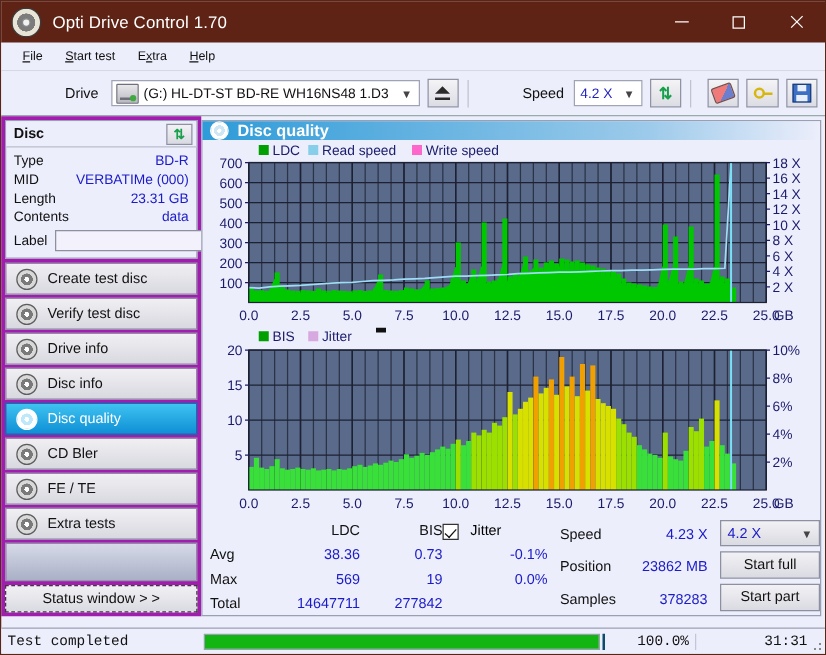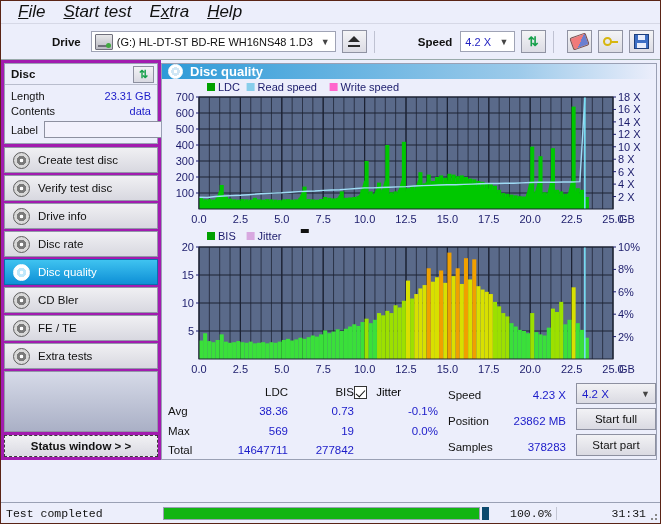--- a/index.html
+++ b/index.html
@@ -27,27 +27,27 @@
   .gl-min{width:11px;height:1px;background:#fff;}
   .gl-max{width:10px;height:10px;border:1px solid #fff;box-sizing:border-box;}
   .gl-x{position:relative;width:12px;height:12px;}
   .gl-x::before,.gl-x::after{content:"";position:absolute;left:0;top:5px;width:13px;height:1px;background:#fff;}
   .gl-x::before{transform:rotate(45deg);}
   .gl-x::after{transform:rotate(-45deg);}
 
   
   .menubar{height:22px;background:#eceefb;display:flex;align-items:center;
            padding-left:8px;border-bottom:1px solid #d6d8e6;}
-  .menuitem{padding:2px 9px;font-size:17px;color:#101010;font-style:italic;}
+  .menuitem{padding:2px 9px;font-size:10px;color:#101010;}
   .menuitem u{text-decoration:underline;}
 
   
   .drivebar{height:36px;background:#eceefb;display:flex;align-items:center;
             padding:0 6px;border-bottom:1px solid #9aa;box-sizing:border-box;}
-  .lbl-bold{font-weight:bold;font-size:11.5px;color:#111;padding-left:36px;}
+  .lbl-bold{font-weight:normal;font-size:11.5px;color:#111;padding-left:36px;}
   .combo{height:21px;background:#fff;border:1px solid #9fa3b5;display:flex;
          align-items:center;box-sizing:border-box;font-size:11px;color:#111;}
   .combo .caret{margin-left:auto;margin-right:5px;color:#444;font-size:9px;}
   .drive-combo{width:254px;margin-left:10px;padding-left:3px;}
   .drvico{width:16px;height:14px;flex:0 0 auto;margin-right:4px;position:relative;
           background:linear-gradient(#e8e8ea,#b9b9c2);border:1px solid #70707c;border-radius:1px;}
   .drvico::before{content:"";position:absolute;left:2px;bottom:2px;width:9px;height:2px;background:#6f6f7a;}
   .drvico::after{content:"";position:absolute;right:1px;bottom:1px;width:5px;height:5px;
           background:#3fa83f;border-radius:50%;}
   .drvtxt{white-space:nowrap;overflow:hidden;}
@@ -100,21 +100,21 @@
           background:linear-gradient(#f0f0f3,#d8d8e0);border:1px solid #9296a8;
           font-size:11.5px;color:#111;box-sizing:border-box;}
   .navbtn.active{background:linear-gradient(#3fc3f0,#0e8fd6);border-color:#0a6fae;color:#fff;}
   .navico{width:15px;height:15px;border-radius:50%;margin-right:8px;flex:0 0 auto;
           background:radial-gradient(circle,#fff 0 18%,#7a7a7a 19% 44%,#d9d9d9 45% 86%,#6e6e6e 87% 100%);
           border:1px solid #5d5d5d;}
   .navbtn.active .navico{background:radial-gradient(circle,#fff 0 18%,#bfe8fb 19% 44%,#fff 45% 86%,#9ad3f2 87% 100%);border-color:#fff;}
   .sb-spacer{flex:1;margin:2px 3px 0 3px;background:linear-gradient(#d6dae8,#aab0c6);border:1px solid #9296a8;}
   .statuswin{margin:3px;height:22px;background:linear-gradient(#f1f1f4,#dadae2);
              border:1px dashed #3a3a3a;display:flex;align-items:center;justify-content:center;
-             font-size:11.5px;font-weight:bold;color:#111;box-sizing:border-box;}
+             font-size:11.5px;font-weight:normal;color:#111;box-sizing:border-box;}
 
   
   .main{flex:1;margin:3px 3px 0 0;border:1px solid #9aa0b4;background:#eceefb;
         display:flex;flex-direction:column;box-sizing:border-box;}
   .mhead{height:20px;background:linear-gradient(90deg,#2e9bd8,#9ccaea 72%,#eceefb);
          display:flex;align-items:center;padding-left:6px;}
   .mhead .mi{width:13px;height:13px;border-radius:50%;margin-right:7px;
         background:radial-gradient(circle,#fff 0 18%,#cfe6f5 19% 46%,#fff 47% 86%,#9fcbe6 87% 100%);
         border:1px solid #fff;}
   .mhead b{color:#fff;font-size:13px;}
@@ -144,34 +144,49 @@
           border:1px solid #8d90a0;display:flex;align-items:center;padding-left:5px;
           font-size:11.5px;color:#1b1bc9;box-sizing:border-box;}
 
   
   .statusbar{position:absolute;left:0;bottom:0;width:659px;height:20px;
              background:#eceefb;border-top:1px solid #9aa0b4;display:flex;align-items:center;font-family:Liberation Mono, monospace;}
   .sb-text{width:160px;padding-left:5px;font-size:11.5px;color:#111;box-sizing:border-box;}
   .sb-bar{flex:1;height:13px;margin:0 2px;border:1px solid #9aa0b4;background:#fff;box-sizing:border-box;}
   .sb-fill{height:100%;background:#12b512;}
   .sb-pct{width:74px;padding-left:21px;font-size:11.5px;color:#111;
-          border-left:7px solid #0c4a6e;box-sizing:border-box;}
+          border-left:2px solid #0c4a6e;box-sizing:border-box;text-align:center;}
   .sb-time{width:104px;text-align:right;padding-right:14px;font-size:11.5px;color:#111;
            border-left:1px solid #c3c6d4;box-sizing:border-box;}
   .grip{position:absolute;right:2px;bottom:2px;width:10px;height:10px;
         background:
           radial-gradient(circle 1px at 8px 8px,#888 99%,transparent),
           radial-gradient(circle 1px at 4px 8px,#888 99%,transparent),
           radial-gradient(circle 1px at 8px 4px,#888 99%,transparent);}
 </style>
 </head>
 <body>
 
 <div id="app">
 
+  <div class="titlebar">
+    <div class="app-icon"></div>
+    <div class="title-text">Opti Drive Control 1.70</div>
+    <div class="wbtns">
+      <div class="wbtn">
+          <span class="gl-min"></span>
+        </div>
+      <div class="wbtn">
+          <span class="gl-max"></span>
+        </div>
+      <div class="wbtn close">
+          <span class="gl-x"></span>
+        </div>
+    </div>
+  </div>
 
   <div class="menubar">
     <div class="menuitem"><u>F</u><span>ile</span></div>
     <div class="menuitem"><u>S</u><span>tart test</span></div>
     <div class="menuitem">E<u>x</u><span>tra</span></div>
     <div class="menuitem"><u>H</u><span>elp</span></div>
   </div>
 
   <div class="drivebar">
     <span class="lbl-bold" style="margin-left:9px;">Drive</span>
@@ -210,20 +225,28 @@
 
       <div class="discpanel">
         <div class="disc-hd">
           <b>Disc</b>
           <div class="hdbtn">
               <span>⇅</span>
             </div>
         </div>
         <div class="disc-rows">
           <div class="drow">
+            <span class="dk">Type</span>
+            <span class="dv">BD-R</span>
+          </div>
+          <div class="drow">
+            <span class="dk">MID</span>
+            <span class="dv">VERBATIMe (000)</span>
+          </div>
+          <div class="drow">
             <span class="dk">Length</span>
             <span class="dv">23.31 GB</span>
           </div>
           <div class="drow">
             <span class="dk">Contents</span>
             <span class="dv">data</span>
           </div>
           <div class="lblrow">
             <span class="dk">Label</span>
             <input class="lblinput" type="text" value="" placeholder="" style="">
@@ -242,21 +265,21 @@
         <div class="navbtn">
             <span class="navico"></span>
             <span>Verify test disc</span>
           </div>
         <div class="navbtn">
             <span class="navico"></span>
             <span>Drive info</span>
           </div>
         <div class="navbtn">
             <span class="navico"></span>
-            <span>Disc rate</span>
+            <span>Disc info</span>
           </div>
         <div class="navbtn active">
             <span class="navico"></span>
             <span>Disc quality</span>
           </div>
         <div class="navbtn">
             <span class="navico"></span>
             <span>CD Bler</span>
           </div>
         <div class="navbtn">

